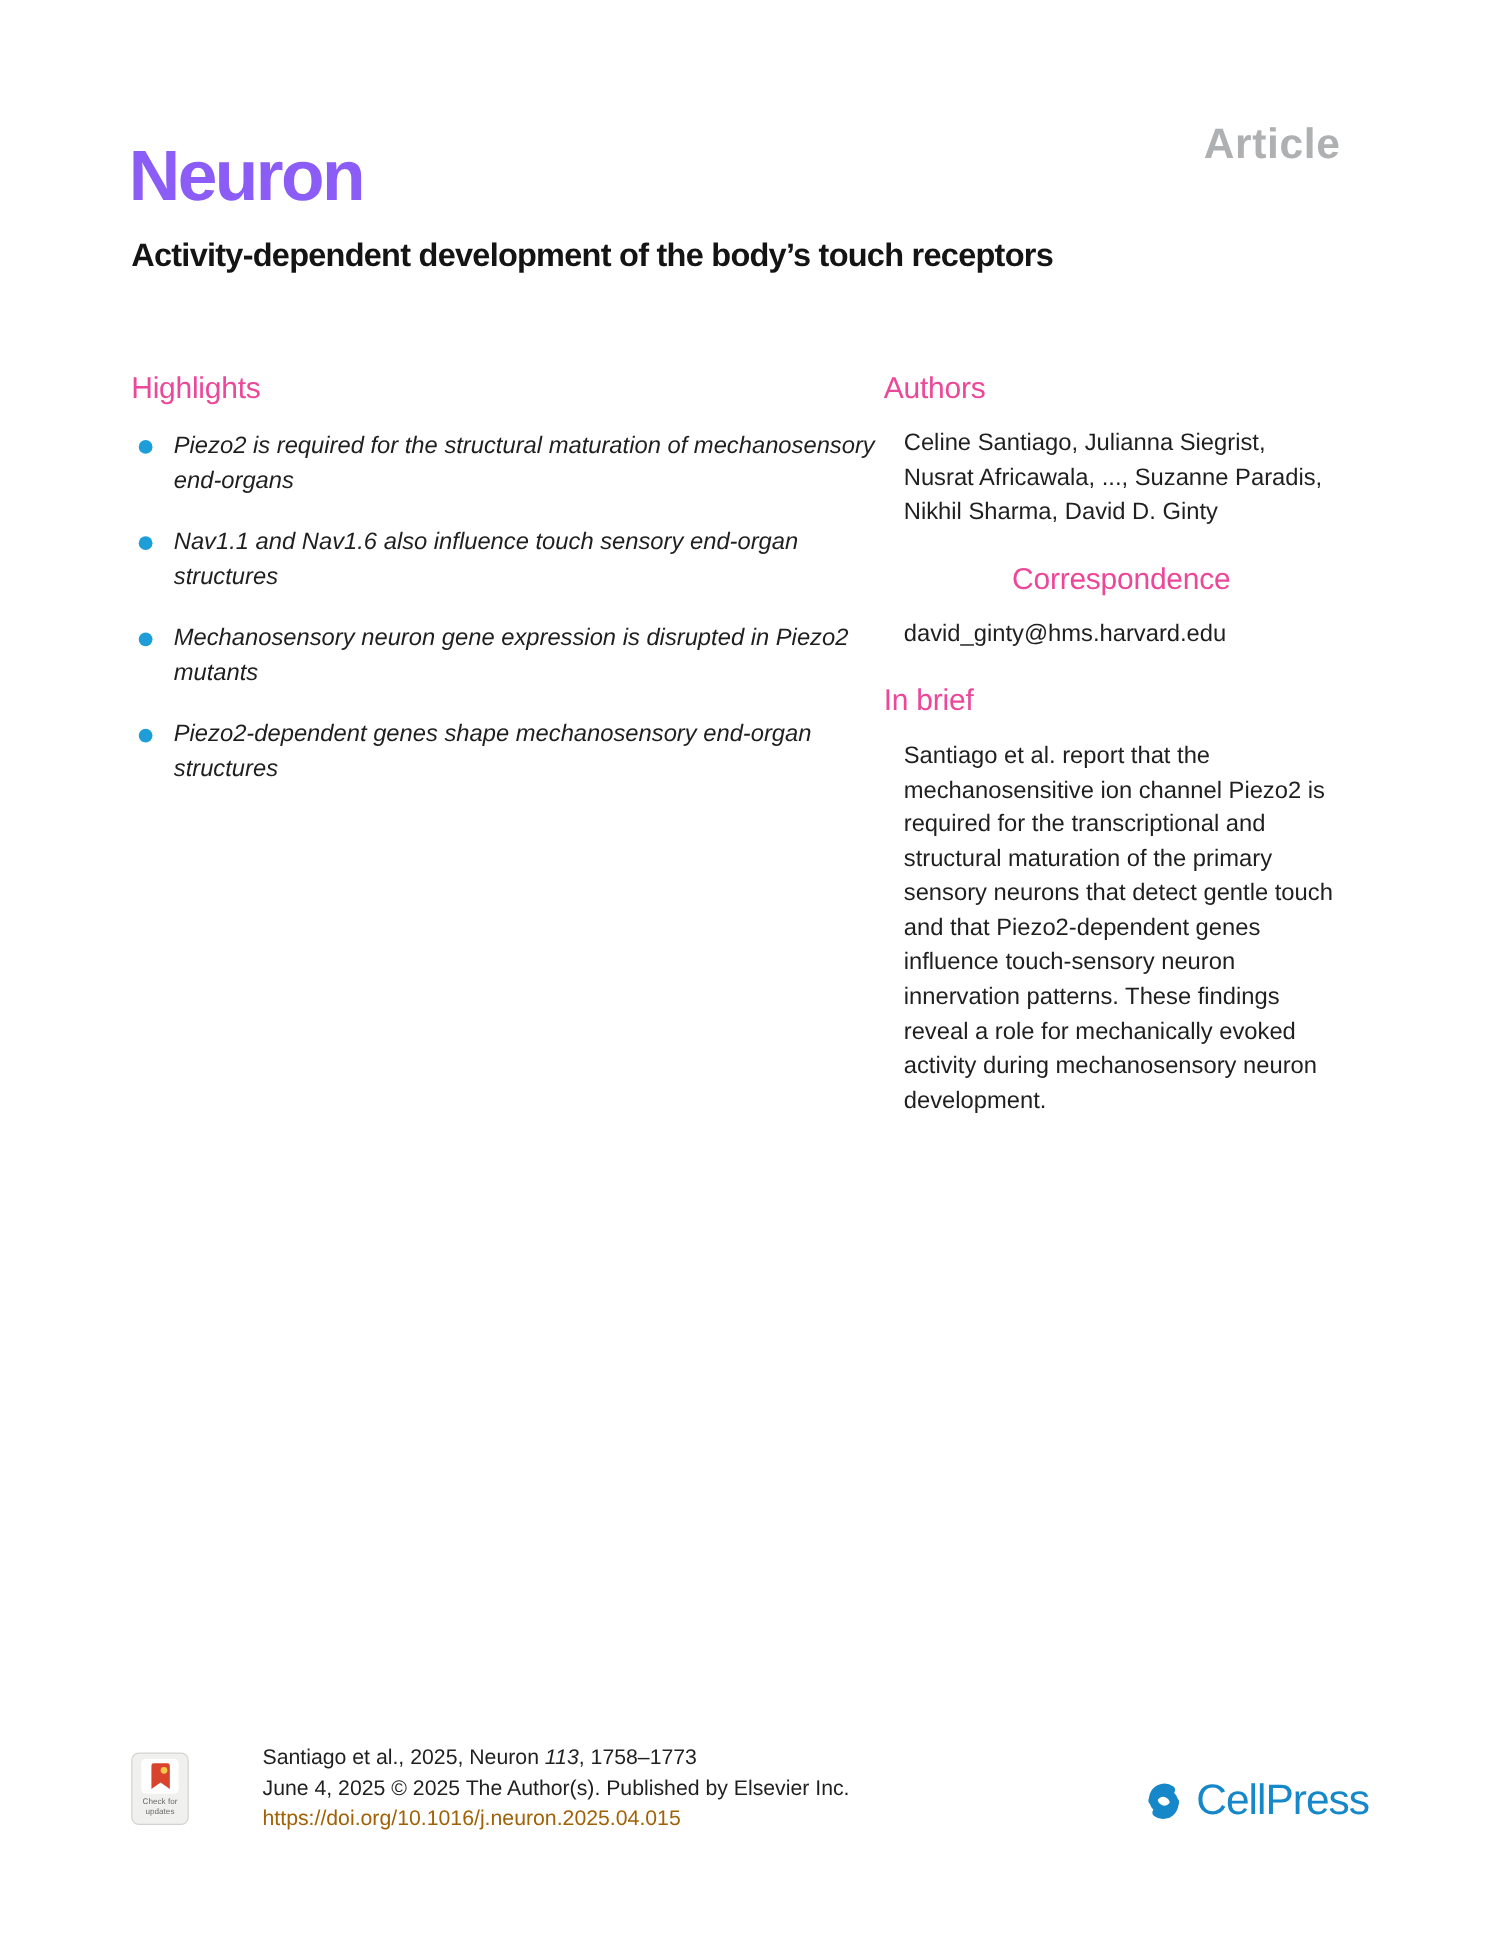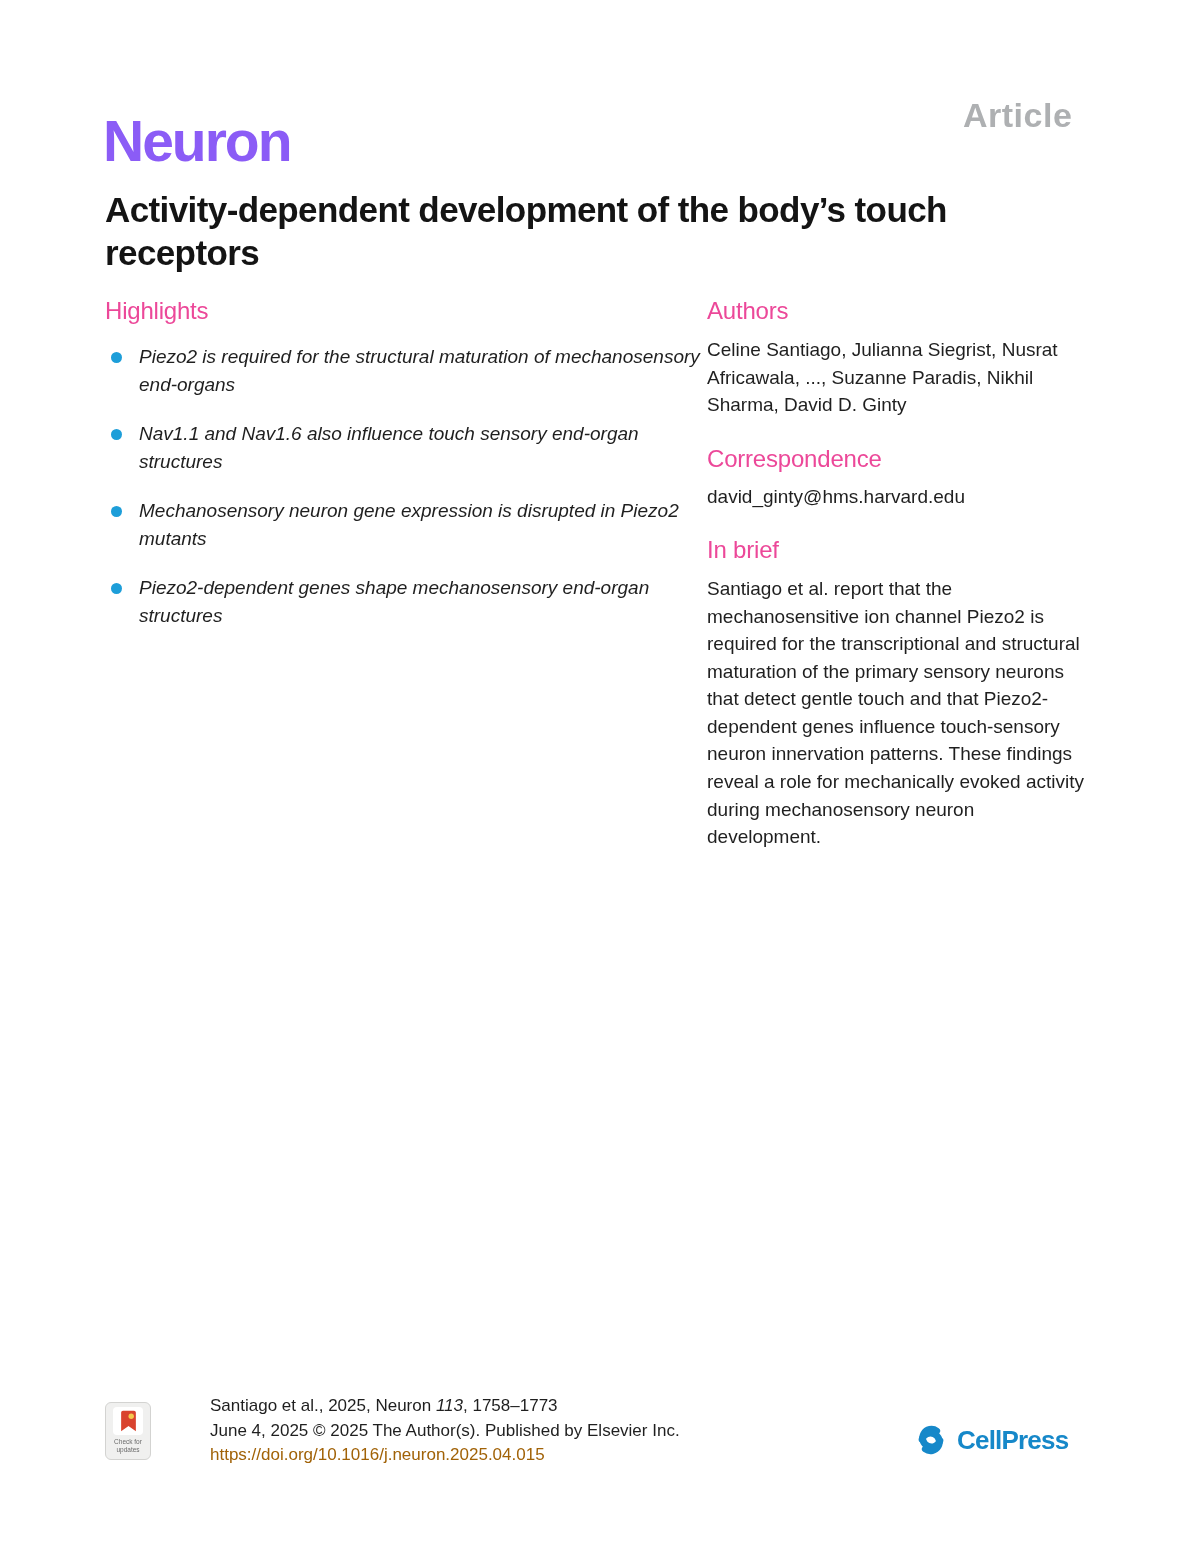--- a/index.html
+++ b/index.html
@@ -31,21 +31,21 @@
     font-weight: bold;
     color: #8b5cf6;
     letter-spacing: -2px;
   }
   .title {
     position: absolute;
     left: 105px;
     top: 188px;
     width: 990px;
     margin: 0;
-    font-size: 35px;
+    font-size: 26px;
     font-weight: bold;
     color: #141414;
     line-height: 1.24;
     letter-spacing: -0.6px;
   }
 
   
   .section-heading {
     margin: 0;
     font-size: 24px;
@@ -85,24 +85,24 @@
     margin: 9px 17px 0 6px;
   }
 
   
   .right-col {
     position: absolute;
     left: 707px;
     top: 297px;
     width: 380px;
   }
-  .right-col p { margin: 0; font-size: 19px; line-height: 1.45; color: #1f1f1f; }
+  .right-col p { margin: 16px; font-size: 19px; line-height: 1.45; color: #1f1f1f; }
   .authors-heading { margin-bottom: 11px; }
   .author-names { margin-bottom: 26px !important; }
-  .correspondence-heading { margin-bottom: 10px; }
+  .correspondence-heading { margin-bottom: 10px; text-align: center; }
   .correspondence-email { margin-bottom: 26px !important; }
   .in-brief-heading { margin-bottom: 11px; }
 
   
   .footer-badge {
     position: absolute;
     left: 105px;
     top: 1402px;
     width: 46px;
     height: 58px;
@@ -152,22 +152,22 @@
 
   .cellpress-logo {
     position: absolute;
     left: 912px;
     top: 1421px;
     display: flex;
     align-items: center;
     gap: 7px;
   }
   .cellpress-wordmark {
-    font-size: 26px;
-    font-weight: bold;
+    font-size: 34px;
+    font-weight: normal;
     color: #1688c9;
     letter-spacing: -0.8px;
   }
 </style>
 </head>
 <body>
 
 <div class="page">
 
   <div class="article-label">Article</div>

